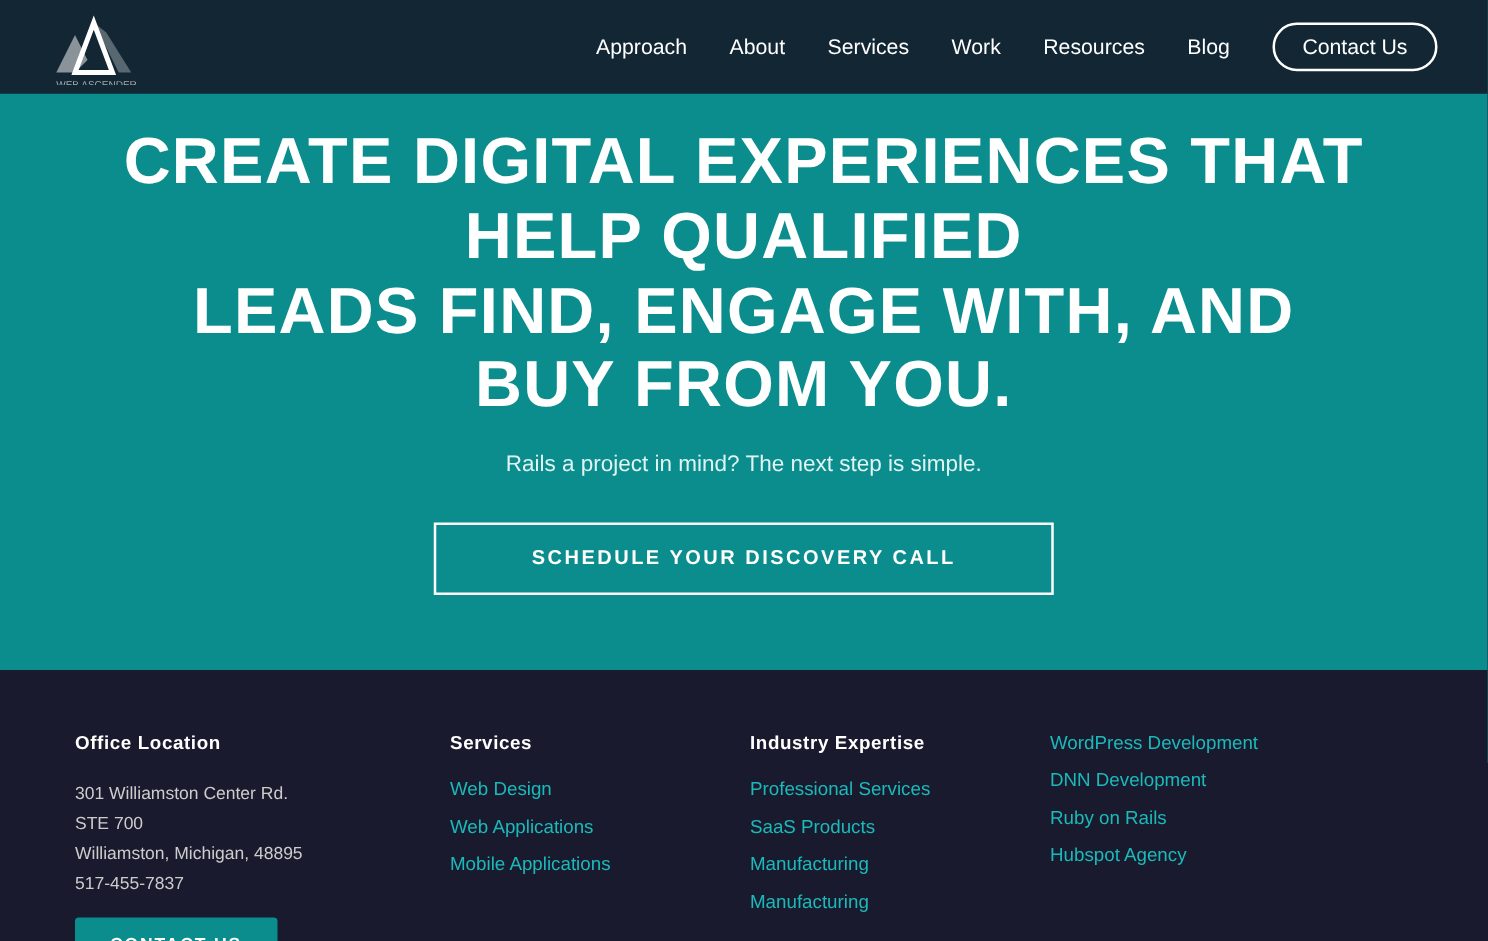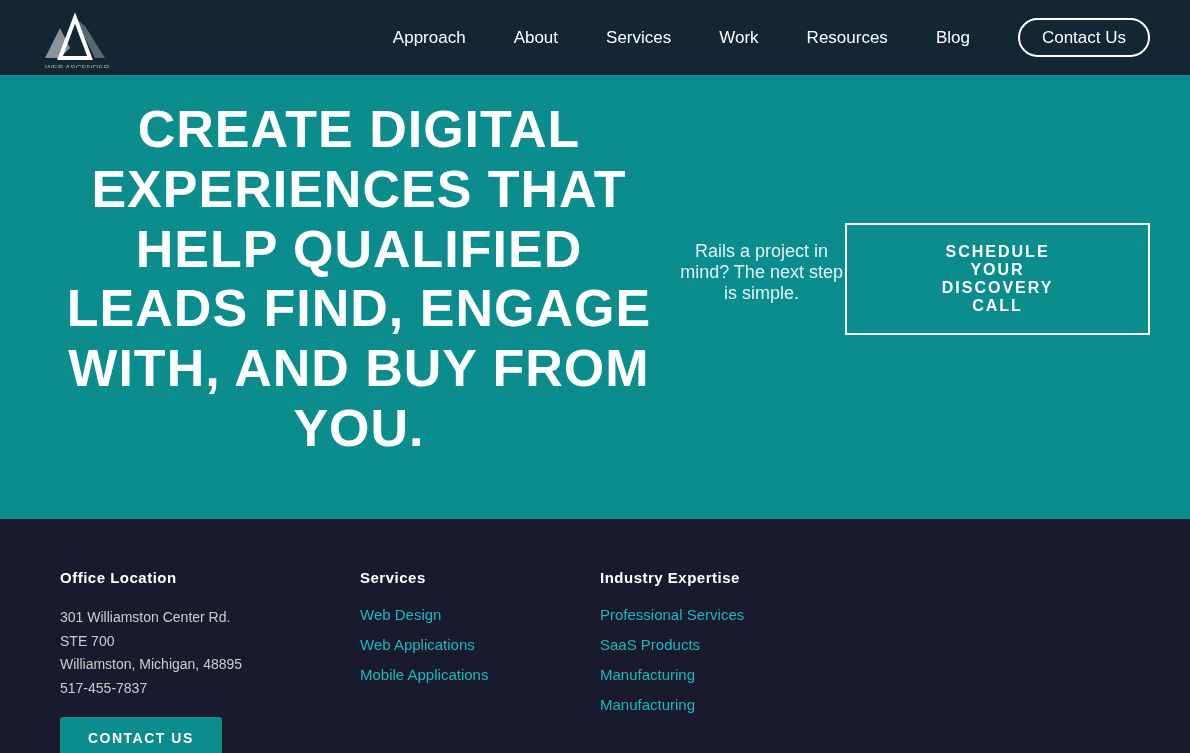--- a/index.html
+++ b/index.html
@@ -22,21 +22,21 @@
       gap: 10px;
       margin-right: auto;
     }
     .logo-icon {
       width: 70px;
       height: 60px;
     }
     .nav-links {
       display: flex;
       align-items: flex-start;
-      gap: 48px;
+      gap: 34px;
       list-style: none;
     }
     .nav-links li a {
       color: #fff;
       text-decoration: none;
       font-size: 17px;
       font-weight: 500;
     }
     .nav-contact-btn {
       border: 2px solid #fff;
@@ -47,21 +47,21 @@
       font-size: 17px;
       font-weight: 500;
     }
 
     
     .hero {
       background: #0b8d8d;
       padding: 100px 40px 60px 40px;
       min-height: 300px;
       display: flex;
-      flex-direction: row;
+      flex-direction: column;
       align-items: center;
       justify-content: center;
       text-align: center;
     }
     .hero h1 {
       color: #fff;
       font-size: 52px;
       font-weight: 900;
       line-height: 1.15;
       text-transform: uppercase;
@@ -200,16 +200,22 @@
       <h3>Industry Expertise</h3>
       <ul>
         <li><a href="#">Professional Services</a></li>
         <li><a href="#">SaaS Products</a></li>
         <li><a href="#">Manufacturing</a></li>
         <li><a href="#">Manufacturing</a></li>
       </ul>
     </div>
 
     <div class="footer-col">
+      <ul>
+        <li><a href="#">WordPress Development</a></li>
+        <li><a href="#">DNN Development</a></li>
+        <li><a href="#">Ruby on Rails</a></li>
+        <li><a href="#">Hubspot Agency</a></li>
+      </ul>
     </div>
   </div>
 
 </footer>
 
 </body></html>

